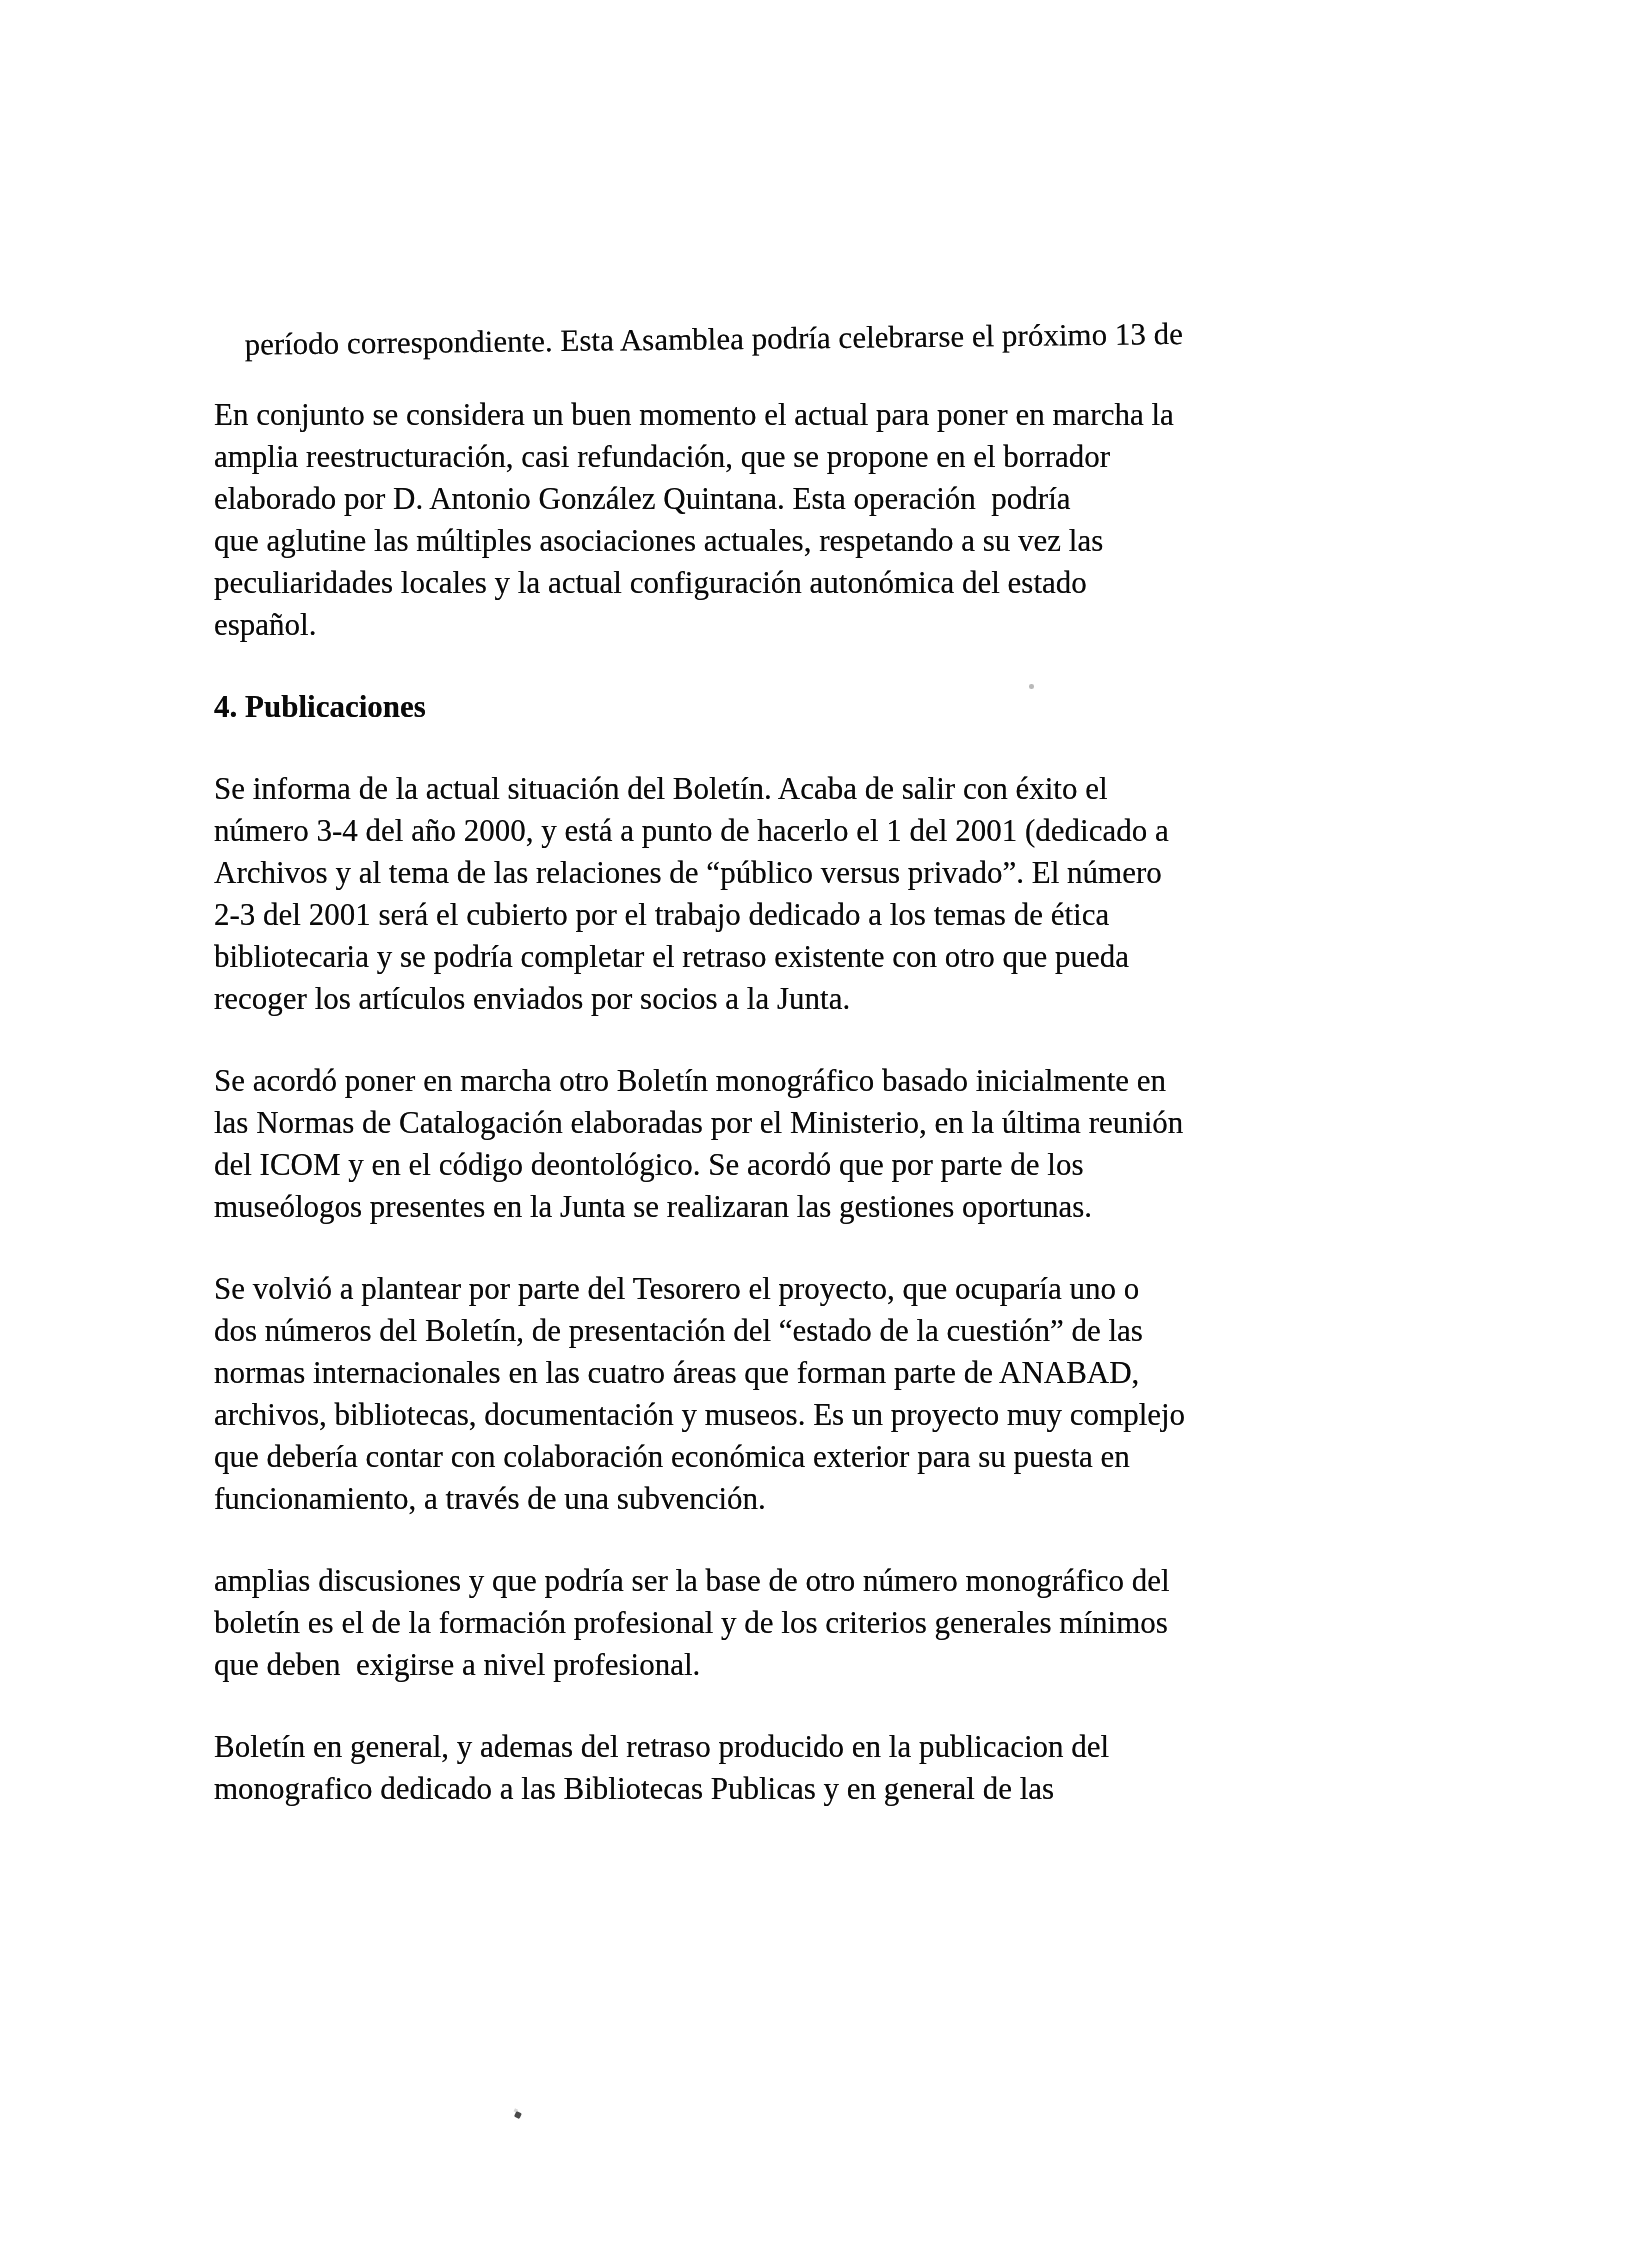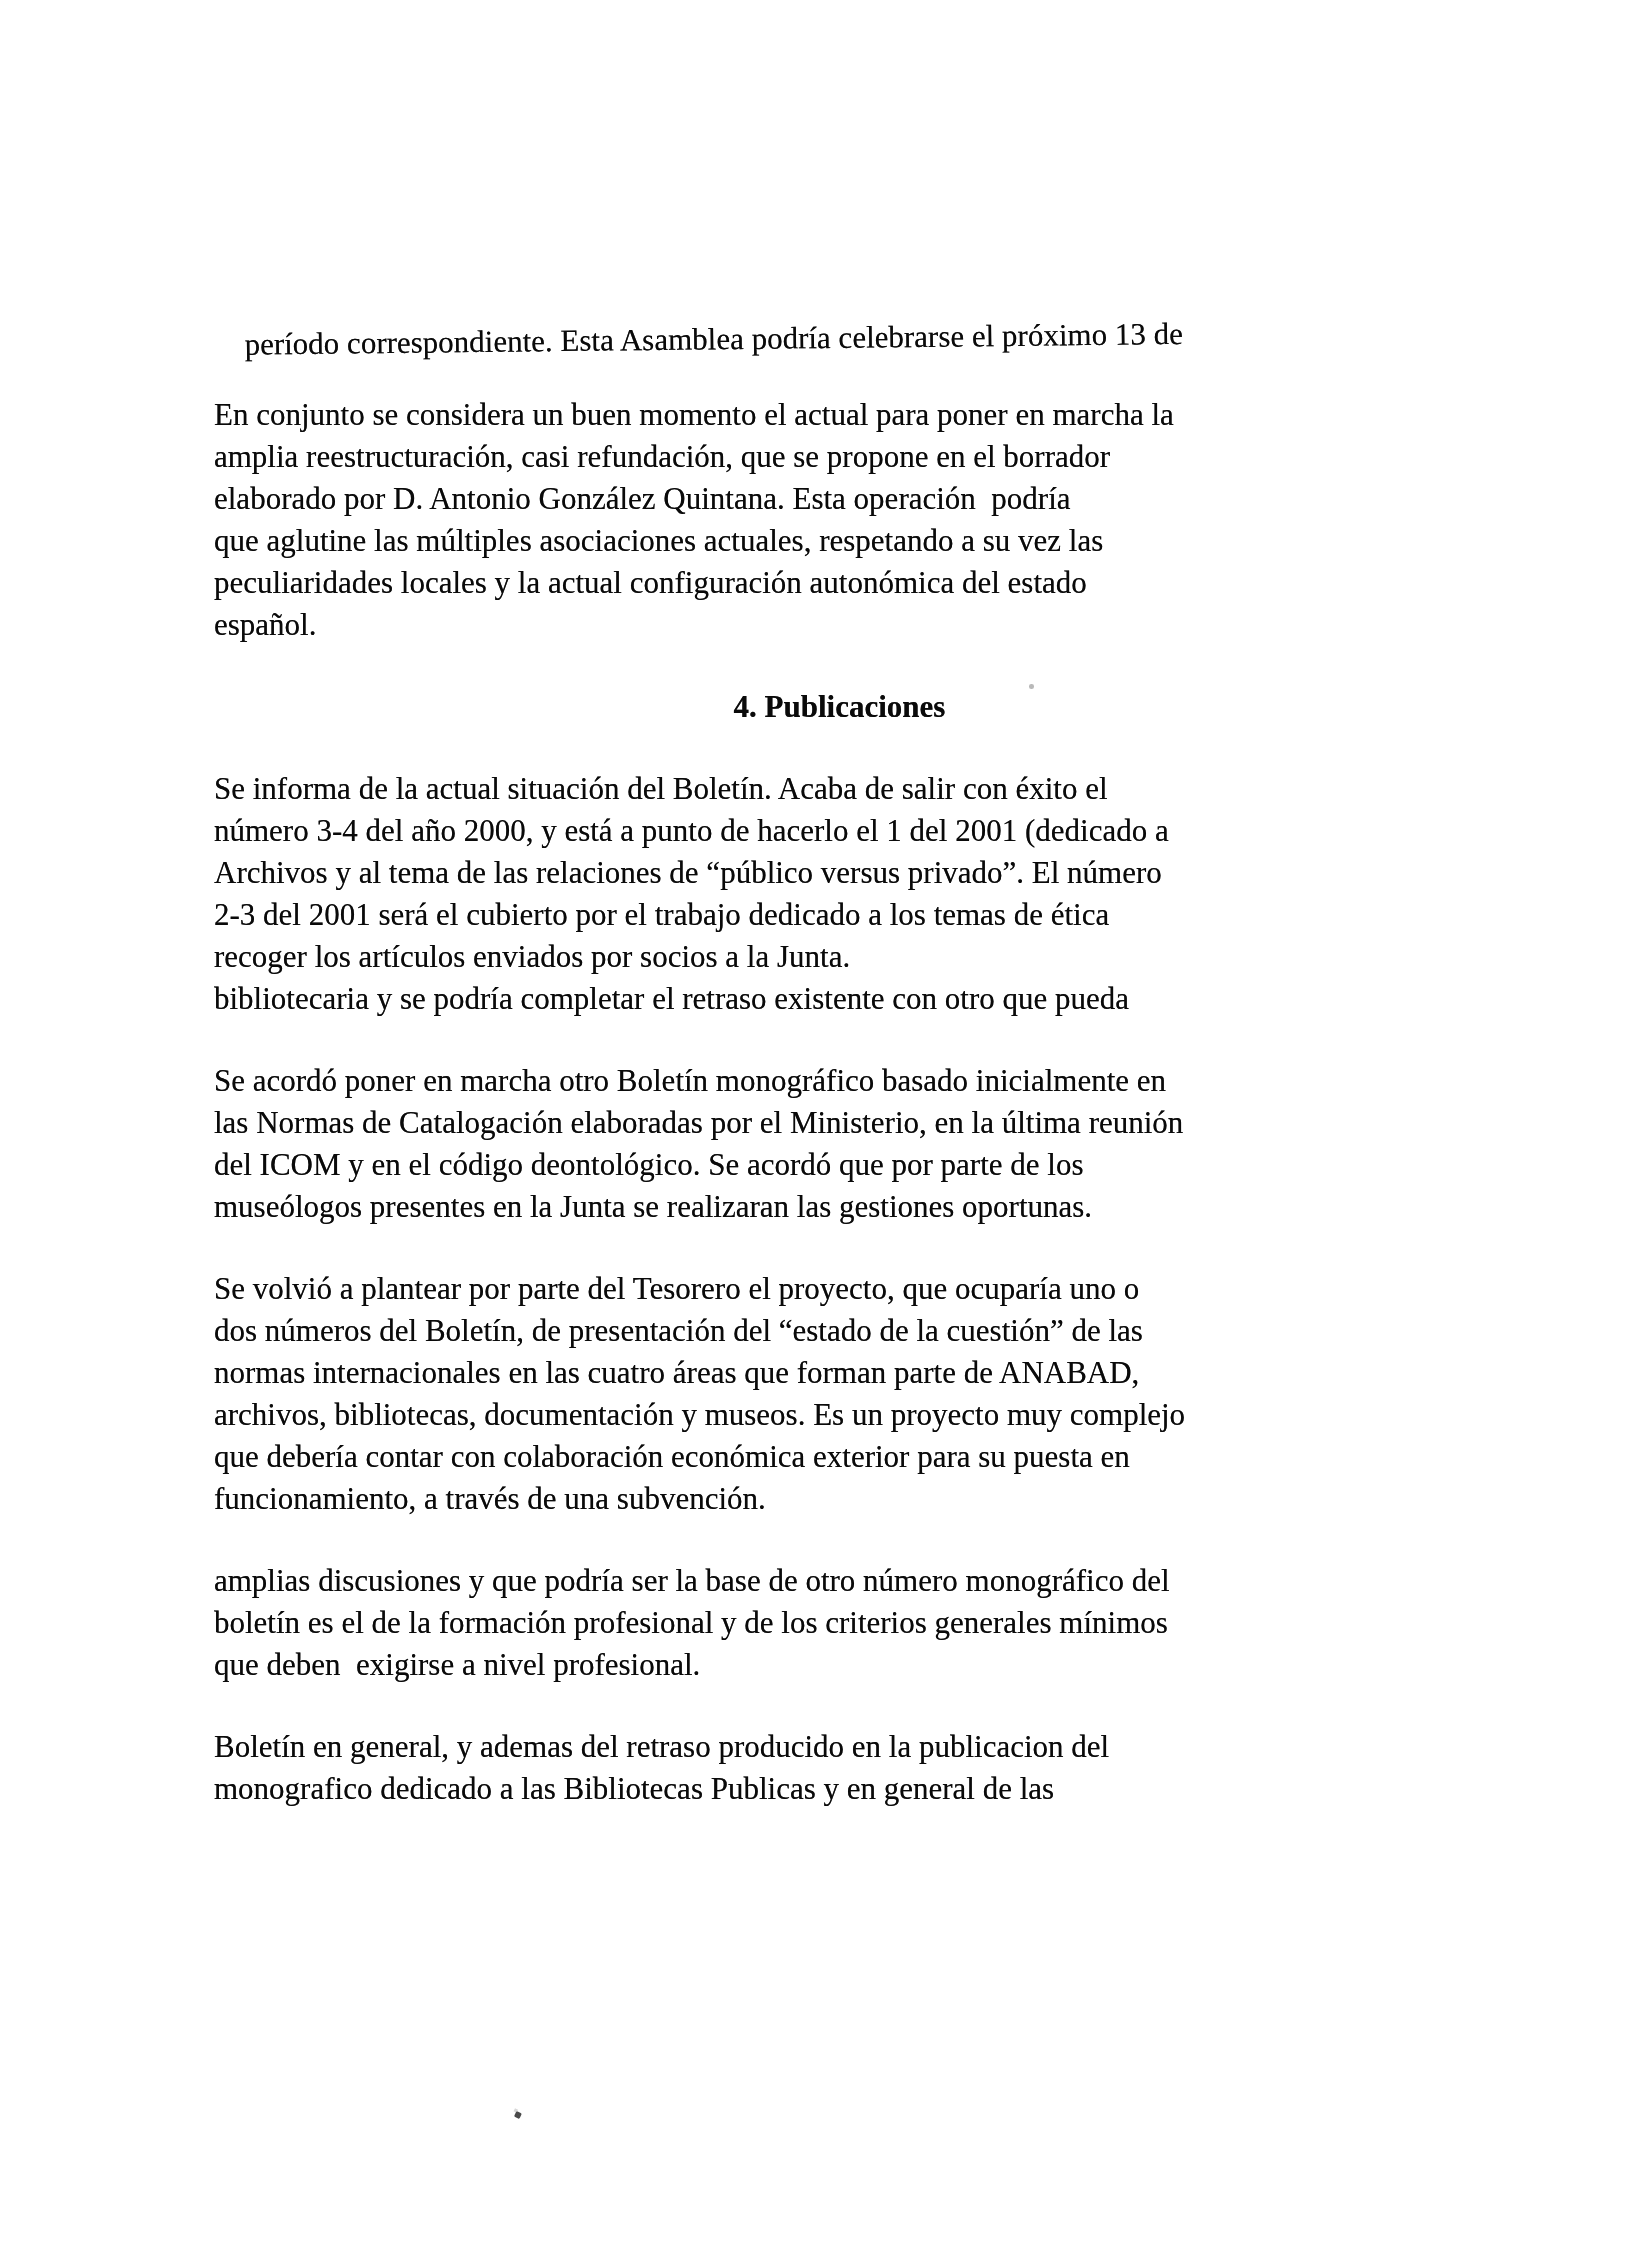--- a/index.html
+++ b/index.html
@@ -51,21 +51,20 @@
   .paragraph {
     margin: 0 0 40px 0;
   }
   .line {
     white-space: pre;
   }
   .heading {
     font-weight: bold;
     margin: 0 0 40px 0;
     white-space: pre;
-    text-align: center;
   }
 
   .page-number {
     position: absolute;
     left: 1359px;
     top: 1970px;
     font-size: 29px;
     line-height: 38px;
   }
 
@@ -111,22 +110,22 @@
         <div class="line">que aglutine las múltiples asociaciones actuales, respetando a su vez las</div>
         <div class="line">peculiaridades locales y la actual configuración autonómica del estado</div>
         <div class="line">español.</div>
       </div>
       <div class="heading">4. Publicaciones</div>
       <div class="paragraph">
         <div class="line">Se informa de la actual situación del Boletín. Acaba de salir con éxito el</div>
         <div class="line">número 3-4 del año 2000, y está a punto de hacerlo el 1 del 2001 (dedicado a</div>
         <div class="line">Archivos y al tema de las relaciones de “público versus privado”. El número</div>
         <div class="line">2-3 del 2001 será el cubierto por el trabajo dedicado a los temas de ética</div>
+        <div class="line">bibliotecaria y se podría completar el retraso existente con otro que pueda</div>
         <div class="line">recoger los artículos enviados por socios a la Junta.</div>
-        <div class="line">bibliotecaria y se podría completar el retraso existente con otro que pueda</div>
       </div>
       <div class="paragraph">
         <div class="line">Se acordó poner en marcha otro Boletín monográfico basado inicialmente en</div>
         <div class="line">las Normas de Catalogación elaboradas por el Ministerio, en la última reunión</div>
         <div class="line">del ICOM y en el código deontológico. Se acordó que por parte de los</div>
         <div class="line">museólogos presentes en la Junta se realizaran las gestiones oportunas.</div>
       </div>
       <div class="paragraph">
         <div class="line">Se volvió a plantear por parte del Tesorero el proyecto, que ocuparía uno o</div>
         <div class="line">dos números del Boletín, de presentación del “estado de la cuestión” de las</div>

